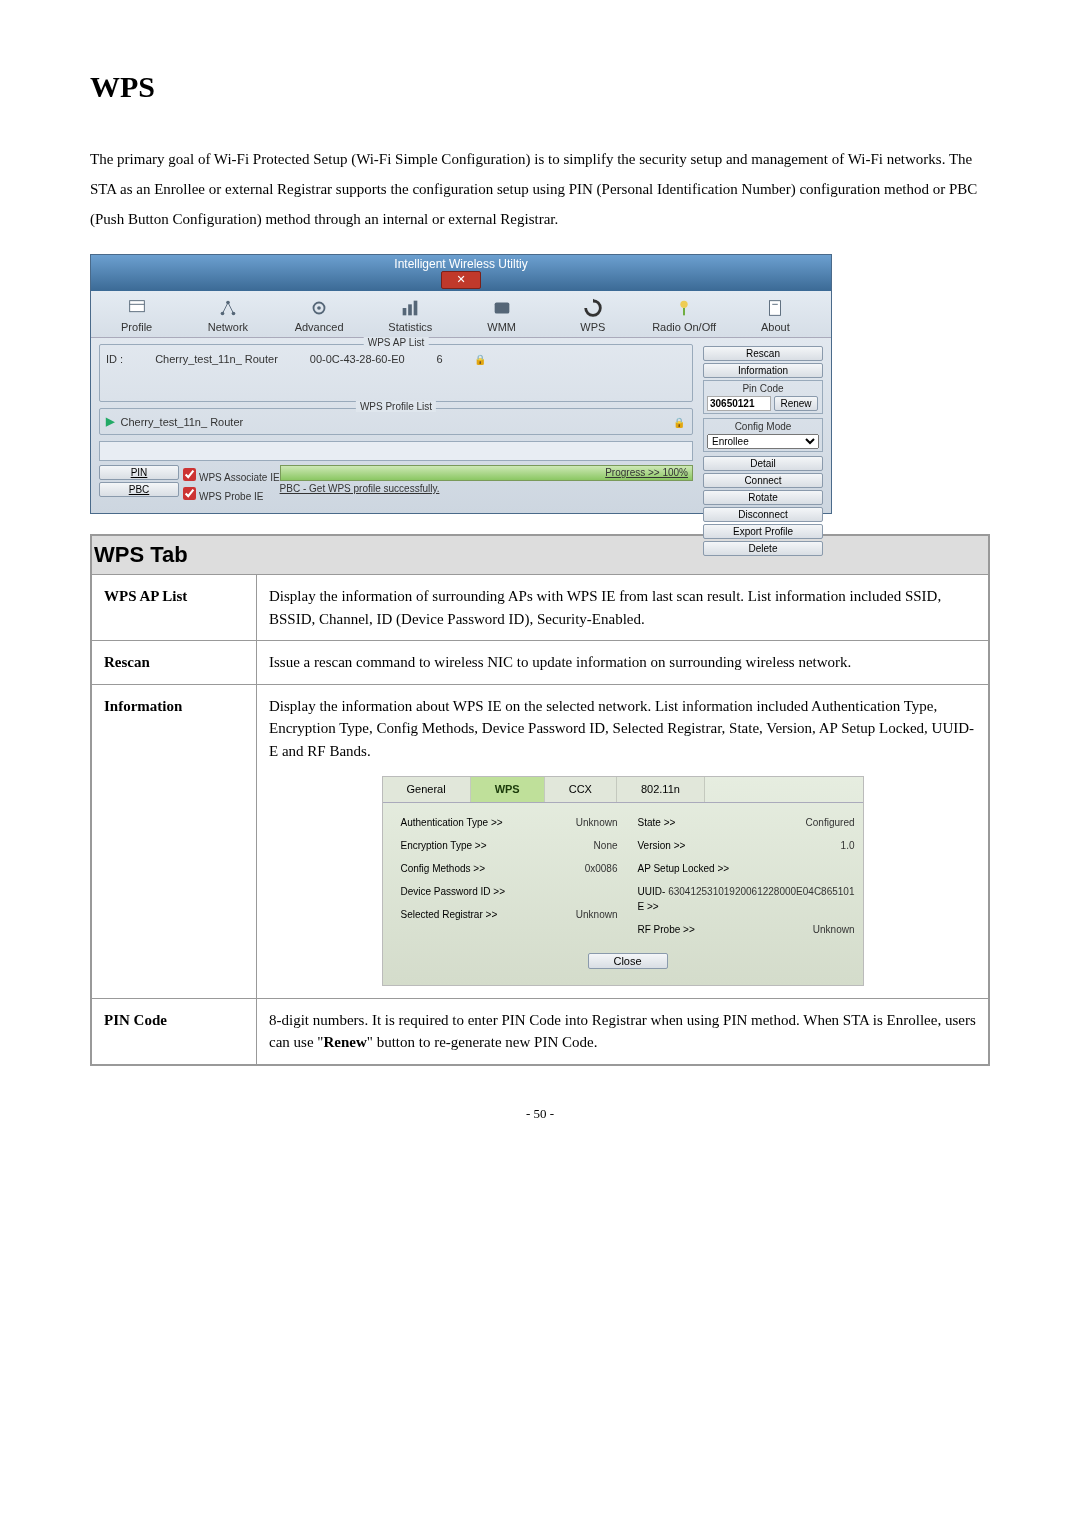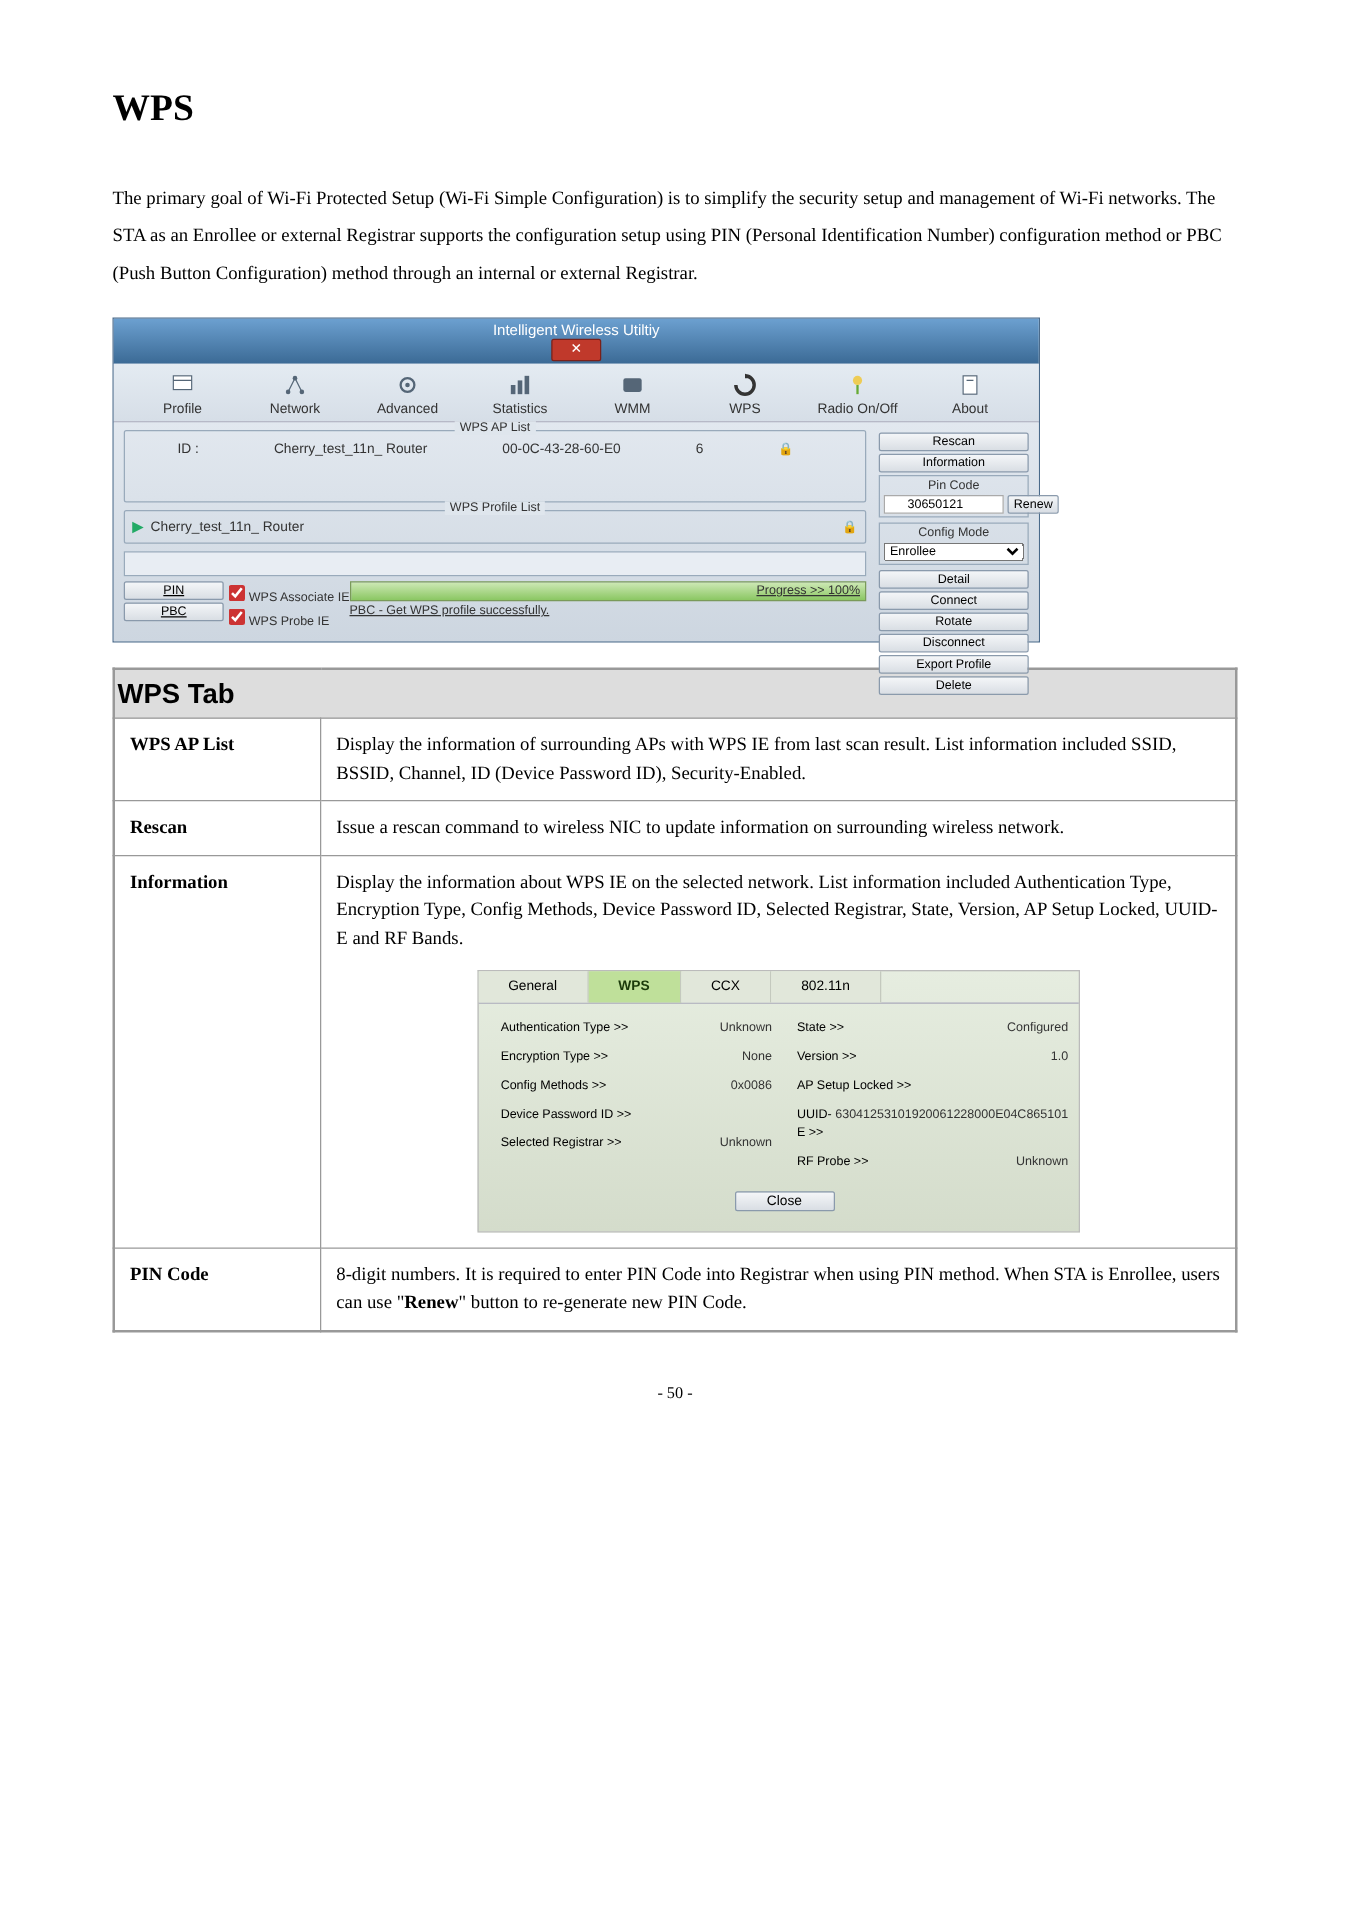--- a/index.html
+++ b/index.html
@@ -49,21 +49,21 @@
     width: 38px;
     height: 16px;
     text-align: center;
     border-radius: 2px;
     font-size: 11px;
     line-height: 14px;
   }
   .toolbar {
     display: flex;
     justify-content: space-around;
-    padding: 6px 10px 4px 10px;
+    padding: 6px 10px 4px 0;
     border-bottom: 1px solid #aab;
     background: linear-gradient(#e4ebf2, #d6dee7);
   }
   .toolbar .item {
     text-align: center;
     width: 90px;
   }
   .toolbar .icon {
     width: 28px;
     height: 22px;
@@ -86,24 +86,23 @@
     position: absolute;
     top: -8px;
     left: 50%;
     transform: translateX(-50%);
     background: #dfe6ed;
     padding: 0 4px;
     font-size: 10px;
   }
   .aprow {
     display: flex;
-    gap: 60px;
+    gap: 32px;
     align-items: center;
     padding: 2px 0;
-    margin-left: 36px;
   }
   .aprow span { white-space: nowrap; }
   .right-col {
     position: absolute;
     right: 8px;
     top: 8px;
     width: 120px;
   }
   .btnlike, .right-col button, .sml-btn {
     font-family: inherit;
@@ -118,21 +117,21 @@
     text-align: center;
     box-sizing: border-box;
   }
   .pin-box {
     border: 1px solid #9ab;
     padding: 2px 3px;
     font-size: 10px;
     margin-bottom: 4px;
   }
   .pin-row { display:flex; gap:3px; align-items:center; }
-  .pin-row input { width:58px; font-size:10px; border:1px solid #aaa; padding:1px 18px;}
+  .pin-row input { width:58px; font-size:10px; border:1px solid #aaa; padding:1px 2px;font-weight:bold;}
   .cfgmode select { width:100%; font-size:10px;}
   .left-main { margin-right: 130px; }
   .profile-row { display:flex; align-items:center; gap:6px; }
   .profile-row .arrow { color:#2a6; font-weight:bold; }
   .scrollbox {
     border:1px solid #9ab;
     height: 18px;
     overflow-x: scroll;
     background:#e8edf3;
     margin: 4px 0;

